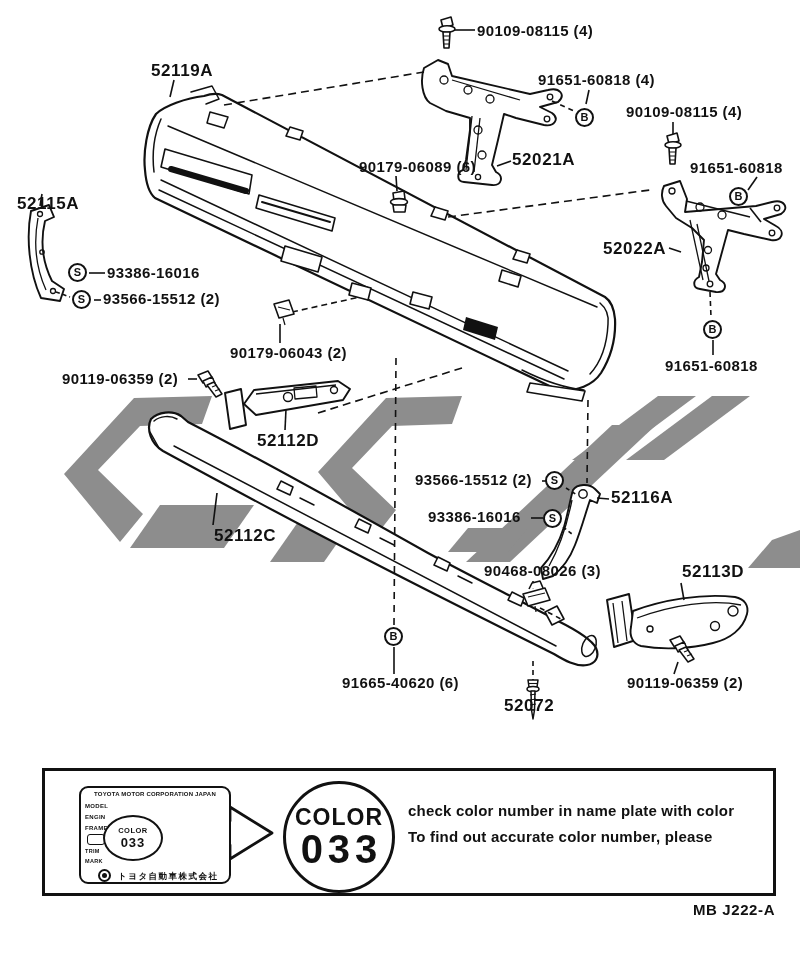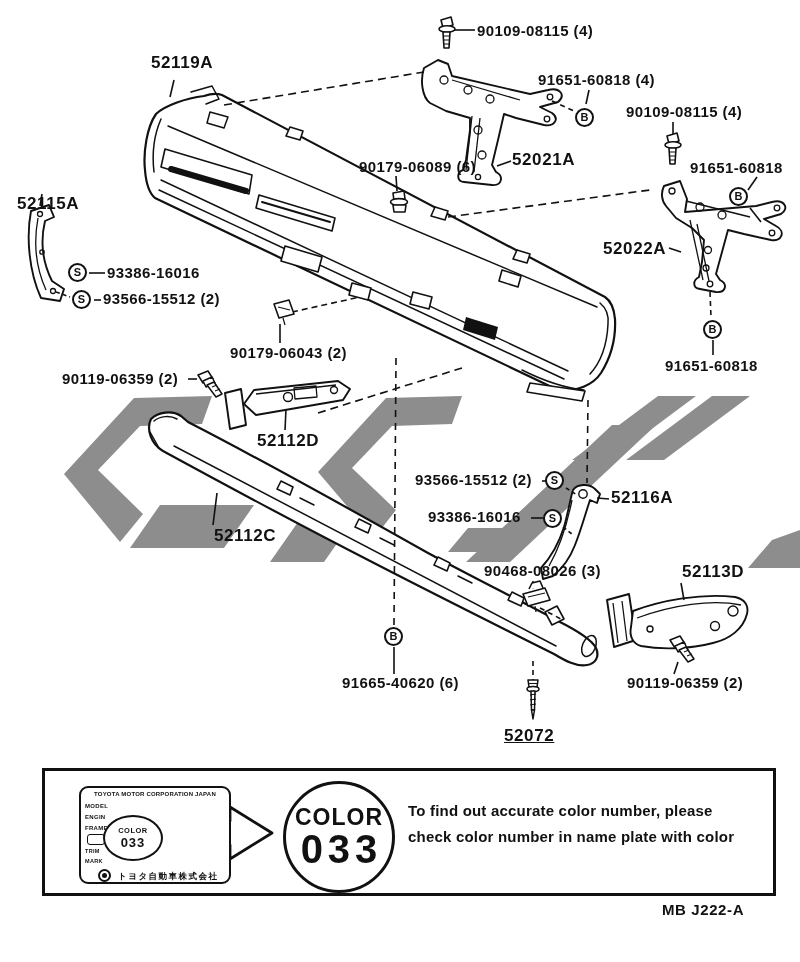--- a/index.html
+++ b/index.html
@@ -29,21 +29,21 @@
         border:2px solid #111;border-radius:50%;display:flex;align-items:center;justify-content:center;}
   .plogo .dot{width:5px;height:5px;background:#111;border-radius:50%;}
   .pcompany{position:absolute;left:37px;top:83px;font-size:8.5px;letter-spacing:1.5px;font-weight:bold;text-align:center;}
   .big-circle{position:absolute;left:238px;top:10px;width:112px;height:112px;box-sizing:border-box;
         border:3.5px solid #111;border-radius:50%;background:#fff;display:flex;flex-direction:column;
         align-items:center;justify-content:center;z-index:2;}
   .big-circle .c1{font-size:23px;font-weight:bold;letter-spacing:1px;line-height:1.05;}
   .big-circle .c2{font-size:40px;font-weight:bold;letter-spacing:5px;line-height:1.0;margin-left:5px;}
   .note{position:absolute;left:363px;top:27px;width:368px;font-size:15px;font-weight:bold;
         letter-spacing:.2px;line-height:25.5px;white-space:nowrap;}
-  .doc-code{position:absolute;left:662px;top:901px;font-size:15px;font-weight:bold;letter-spacing:.6px;}
+  .doc-code{position:absolute;left:693px;top:901px;font-size:15px;font-weight:bold;letter-spacing:.6px;}
 </style>
 </head>
 <body>
 
 <div class="stage">
 
 <svg class="art" width="800" height="962" viewBox="0 0 800 962">
 
   <g fill="#8d8d8d" stroke="none">
     <polygon points="212,396 202,424 140,426 98,470 143,514 120,542 64,474 134,398"></polygon>
@@ -280,21 +280,21 @@
     <path d="M 531.5,710 L 534.5,710 L 533,719 Z"></path>
     <path d="M 530,695 L 536,694 M 530,700 L 536,699 M 530,705 L 536,704" stroke-width="1.1"></path>
   </g>
 
   <g>
     <polygon points="156,821 230,821 230,807 272,833 230,859 230,845 156,845" fill="#fff" stroke="#111" stroke-width="2.8" stroke-linejoin="round"></polygon>
   </g>
 </svg>
 
   <div class="lbl" style="left:477px;top:22px;">90109-08115 (4)</div>
-  <div class="lbl big" style="left:151px;top:53px;text-align:right;">52119A</div>
+  <div class="lbl big" style="left:151px;top:61px;text-align:right;">52119A</div>
   <div class="lbl" style="left:538px;top:71px;">91651-60818 (4)</div>
   <div class="lbl" style="left:626px;top:103px;">90109-08115 (4)</div>
   <div class="lbl" style="left:690px;top:159px;">91651-60818</div>
   <div class="lbl big" style="left:512px;top:150px;">52021A</div>
   <div class="lbl" style="left:353px;top:158px;margin-left:6px;">90179-06089 (6)</div>
   <div class="lbl big" style="left:17px;top:174px;margin-top:20px;">52115A</div>
   <div class="lbl big" style="left:603px;top:239px;">52022A</div>
   <div class="lbl" style="left:107px;top:264px;">93386-16016</div>
   <div class="lbl" style="left:103px;top:290px;">93566-15512 (2)</div>
   <div class="lbl" style="left:230px;top:344px;">90179-06043 (2)</div>
@@ -302,21 +302,21 @@
   <div class="lbl" style="left:665px;top:357px;">91651-60818</div>
   <div class="lbl big" style="left:257px;top:431px;">52112D</div>
   <div class="lbl" style="left:415px;top:471px;">93566-15512 (2)</div>
   <div class="lbl big" style="left:611px;top:488px;">52116A</div>
   <div class="lbl" style="left:428px;top:508px;">93386-16016</div>
   <div class="lbl big" style="left:186px;top:526px;margin-left:28px;">52112C</div>
   <div class="lbl" style="left:484px;top:562px;">90468-08026 (3)</div>
   <div class="lbl big" style="left:654px;top:562px;margin-left:28px;">52113D</div>
   <div class="lbl" style="left:342px;top:674px;">91665-40620 (6)</div>
   <div class="lbl" style="left:627px;top:674px;">90119-06359 (2)</div>
-  <div class="lbl big" style="left:504px;top:726px;text-decoration:underline;">52072</div>
+  <div class="lbl big" style="left:504px;top:696px;">52072</div>
 
   <div class="circ" style="left:575px;top:108px;">B</div>
   <div class="circ" style="left:729px;top:187px;">B</div>
   <div class="circ" style="left:703px;top:320px;">B</div>
   <div class="circ" style="left:384px;top:627px;">B</div>
   <div class="circ" style="left:68px;top:263px;">S</div>
   <div class="circ" style="left:72px;top:290px;">S</div>
   <div class="circ" style="left:545px;top:471px;">S</div>
   <div class="circ" style="left:543px;top:509px;">S</div>
 
@@ -336,19 +336,19 @@
       <div class="plogo">
           <div class="dot"></div>
         </div>
       <div class="pcompany">トヨタ自動車株式会社</div>
     </div>
     <div class="big-circle">
       <span class="c1">COLOR</span>
       <span class="c2">033</span>
     </div>
     <div class="note">
+      <div>check color number in name plate with color</div>
       <div>To find out accurate color number, please</div>
-      <div>check color number in name plate with color</div>
     </div>
   </div>
 
   <div class="doc-code">MB J222-A</div>
 </div>
 
 </body></html>

